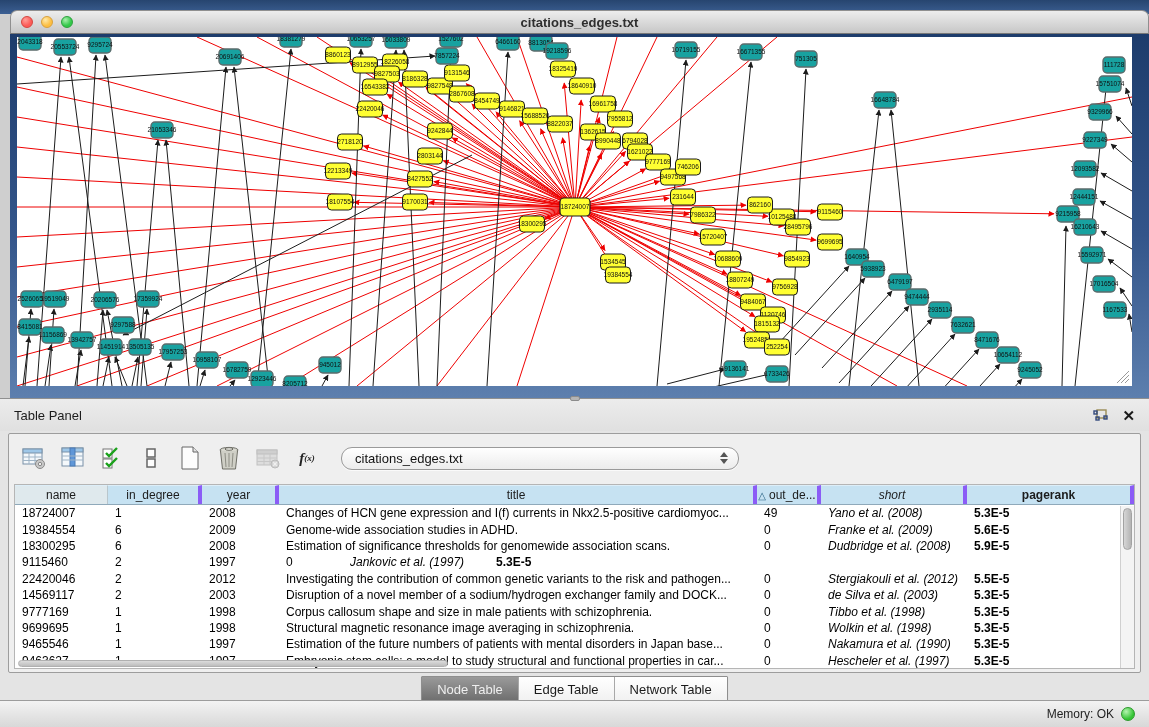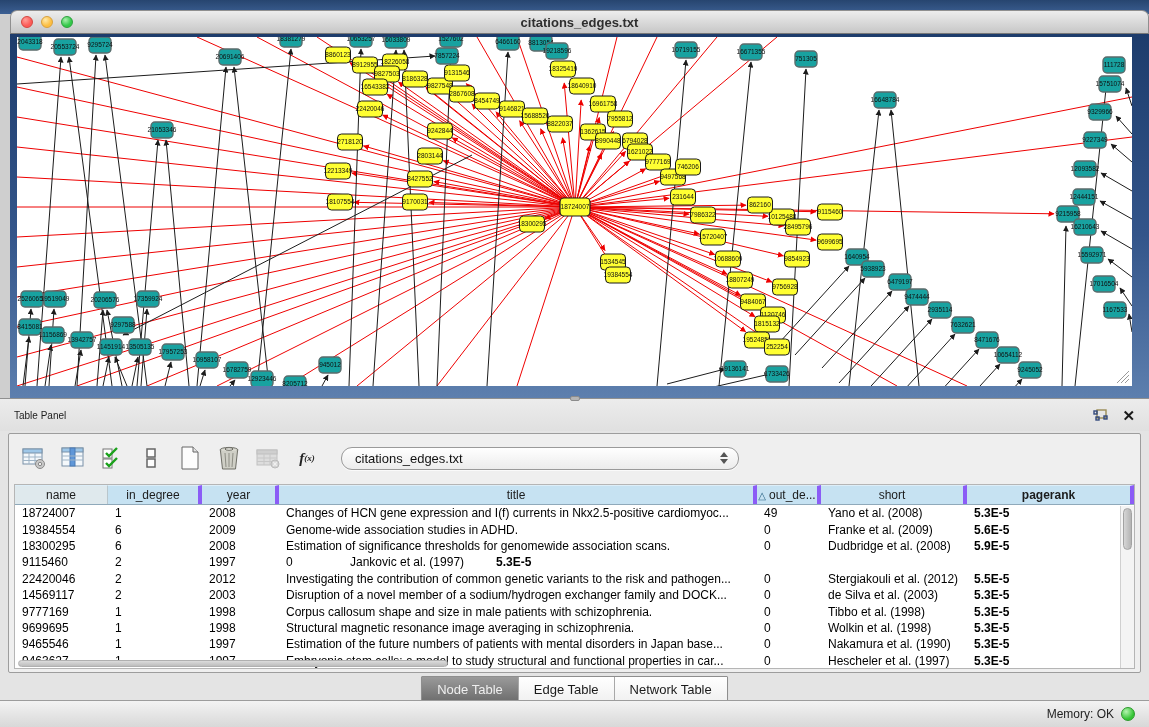--- a/index.html
+++ b/index.html
@@ -39,21 +39,21 @@
   .node-label { font-family:"Liberation Sans",sans-serif; font-size:6.5px; fill:#101010; text-anchor:middle; }
   .grip-line { stroke:#9a9a9a; stroke-width:1; }
   .divider-grip { position:absolute; left:50%; top:396px; width:10px; height:5px; margin-left:-5px;
     background:#b5b5b5; border:1px solid #8c8c8c; border-radius:2px; z-index:5; }
   
   .table-panel { position:absolute; left:0; top:398px; width:1149px; height:329px;
     background:#e4e4e4; border-top:1px solid #909090; }
   .panel-titlebar { position:absolute; left:0; right:0; top:0; height:32px;
     display:flex; align-items:center; padding:0 14px;
     background:linear-gradient(#ececec,#e0e0e0); }
-  .panel-title { font-size:10px; color:#1c1c1c; }
+  .panel-title { font-size:13px; color:#1c1c1c; }
   .panel-titlebar .spacer { flex:1; }
   .pt-icon { margin-left:14px; cursor:pointer; display:flex; align-items:center; }
   .close-x { font-size:15px; font-weight:bold; color:#1a1a1a; line-height:1; }
   .panel-body { position:absolute; left:8px; right:8px; top:34px; height:240px;
     background:#efefef; border:1px solid #9d9d9d; border-radius:2px; }
   .tb-toolbar { position:absolute; left:0; right:0; top:0; height:48px;
     display:flex; align-items:center; gap:13px; padding-left:12px; }
   .tb-btn { width:26px; height:26px; display:flex; align-items:center; justify-content:center; }
   .fx { font-family:"Liberation Serif", serif; font-style:italic; font-size:15px; color:#222; font-weight:bold; }
   .fx small { font-size:9px; }
@@ -69,21 +69,21 @@
   .tb-table { position:absolute; left:5px; right:5px; top:50px; bottom:3px;
     background:#14b8a6; border:1px solid #b5b5b5; overflow:hidden; }
   .thead { display:flex; height:20px; border-bottom:1px solid #8fa9ba; }
   .th { display:flex; align-items:center; justify-content:center; gap:3px;
     font-size:12px; color:#1c1c1c; background:#c6e2f2;
     border-right:4px solid #8b5cf6; border-top:1px solid #ddeef8; overflow:hidden; white-space:nowrap; }
   .th.first { background:#dfe9ed; border-right:1px solid #b9c6cc; }
   .sort-glyph { color:#2d6586; font-size:10px; }
   .trow { display:flex; height:16.4px; align-items:center; background:#fff; }
   .td { font-size:12px; color:#000; padding-left:7px; white-space:nowrap; overflow:hidden; }
-  .c0{width:93px;} .c1{width:94px;} .c2{width:77px;} .c3{width:478px;} .c4{width:64px;} .c5{width:146px;} .c6{flex:1;font-weight:bold;}
+  .c0{width:93px;} .c1{width:94px;} .c2{width:77px;} .c3{width:478px;} .c4{width:64px;} .c5{width:146px;font-style:italic;} .c6{flex:1;font-weight:bold;}
   .vscroll { position:absolute; right:0; top:21px; bottom:0; width:14px;
     background:#f4f4f4; border-left:1px solid #d0d0d0; }
   .vthumb { position:absolute; left:2px; top:2px; width:9px; height:42px; border-radius:5px;
     background:linear-gradient(90deg,#d6d6d6,#b4b4b4); border:1px solid #a2a2a2; }
   .hthumb { position:absolute; left:3px; bottom:1px; width:430px; height:7px; border-radius:4px;
     background:linear-gradient(#dcdcdc,#bdbdbd); border:1px solid #b0b0b0; }
   
   .tabs-row { position:absolute; left:0; right:0; top:277px; display:flex; justify-content:center; }
   .segmented { display:flex; height:26px; border:1px solid #8e8e8e; border-radius:1px; overflow:hidden;
     background:#fdfdfd; box-shadow:0 1px 1px rgba(0,0,0,.15); }

